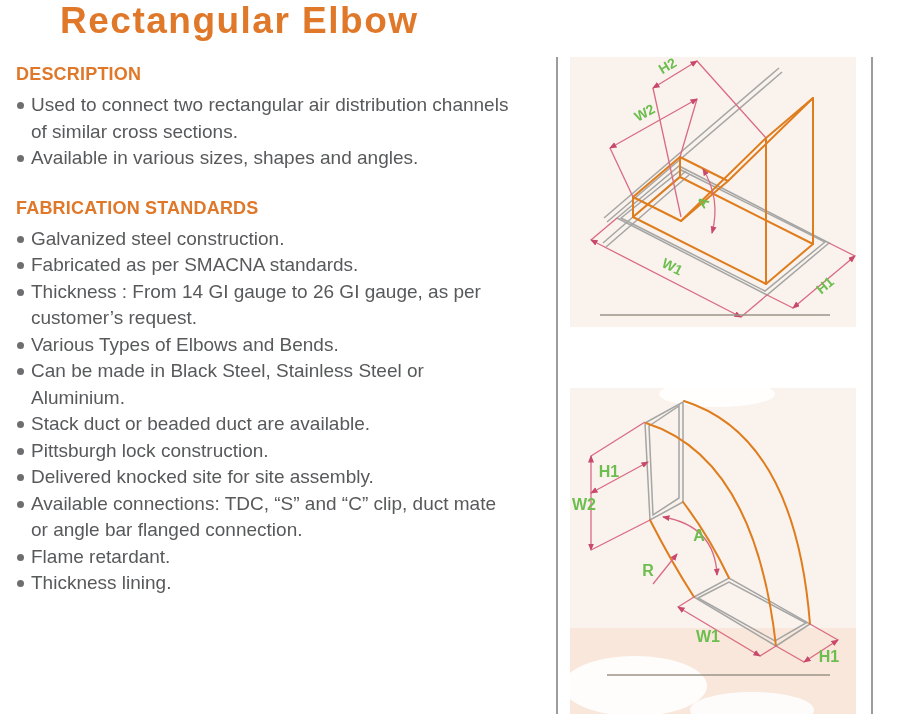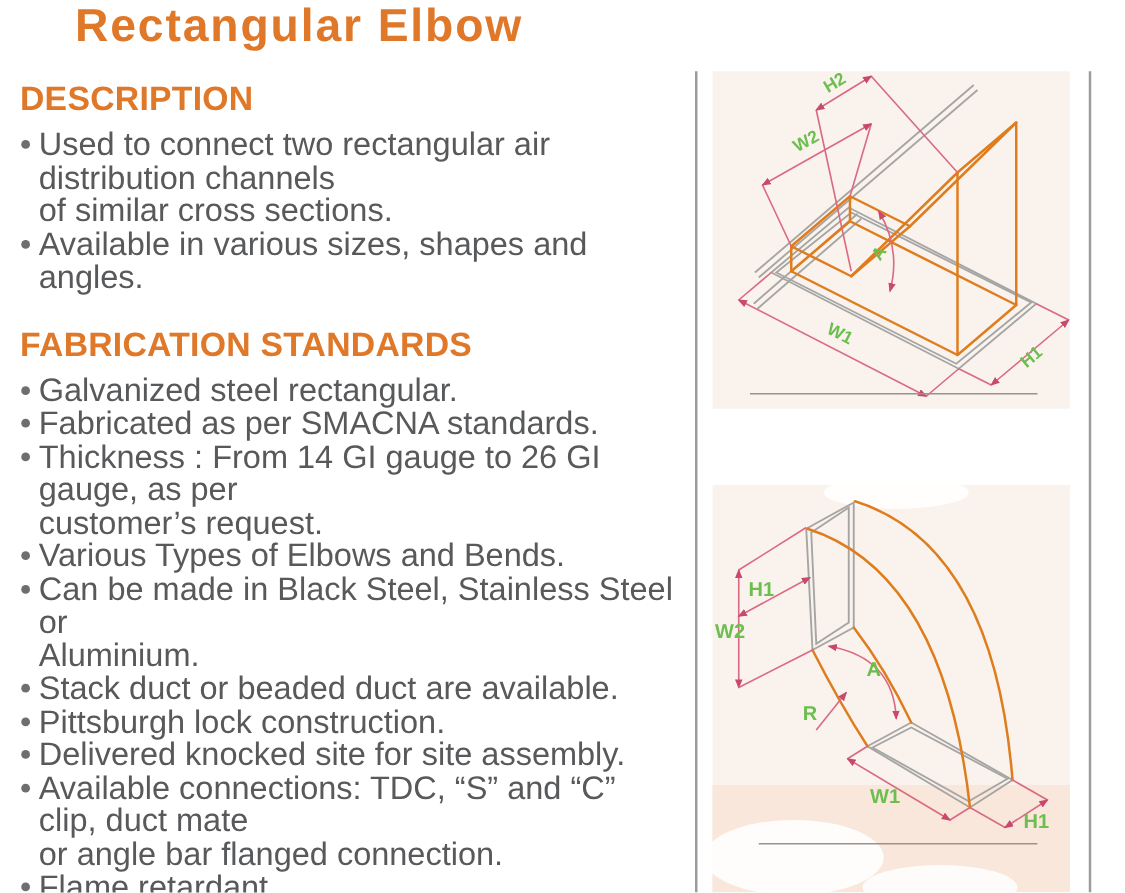--- a/index.html
+++ b/index.html
@@ -11,28 +11,28 @@
   }
   .page-title{
     position:absolute;left:16px;top:0px;
     font-size:37px;font-weight:700;letter-spacing:1.5px;
     color:#E0782A;white-space:nowrap;margin-left:44px;
   }
   .text-col{
     position:absolute;left:16px;top:64px;width:528px;
   }
   .sec-heading{
-    font-size:27px;font-weight:700;color:#E0782A;
+    font-size:18px;font-weight:700;color:#E0782A;
     margin:26px 0 7px 0;letter-spacing:0.2px;
   }
   .sec-heading.first{margin-top:0;}
   ul.bullets{list-style:none;margin:0;padding:0;}
   ul.bullets li{
     position:relative;padding-left:15px;
-    font-size:26px;line-height:26.5px;color:#58595B;
+    font-size:19px;line-height:26.5px;color:#58595B;
     white-space:pre-line;
   }
   ul.bullets li::before{
     content:"";position:absolute;left:1px;top:10px;
     width:7px;height:7px;border-radius:50%;background:#6D6E70;
   }
   .v-rule{position:absolute;top:57px;height:657px;width:2px;background:#9C9C9C;}
   .v-rule.left{left:556px;}
   .v-rule.right{left:871px;}
   .panel{position:absolute;left:570px;width:286px;background:#FAF3ED;}
@@ -58,21 +58,21 @@
 
   <div class="sec-heading first">DESCRIPTION</div>
   <ul class="bullets">
     <li>Used to connect two rectangular air distribution channels
 of similar cross sections.</li>
     <li>Available in various sizes, shapes and angles.</li>
   </ul>
 
   <div class="sec-heading">FABRICATION STANDARDS</div>
   <ul class="bullets">
-    <li>Galvanized steel rectangular.</li>
+    <li>Galvanized steel construction.</li>
     <li>Fabricated as per SMACNA standards.</li>
     <li>Thickness : From 14 GI gauge to 26 GI gauge, as per
 customer’s request.</li>
   </ul>
 
   <ul class="bullets">
     <li>Various Types of Elbows and Bends.</li>
     <li>Can be made in Black Steel, Stainless Steel or
 Aluminium.</li>
     <li>Stack duct or beaded duct are available.</li>

